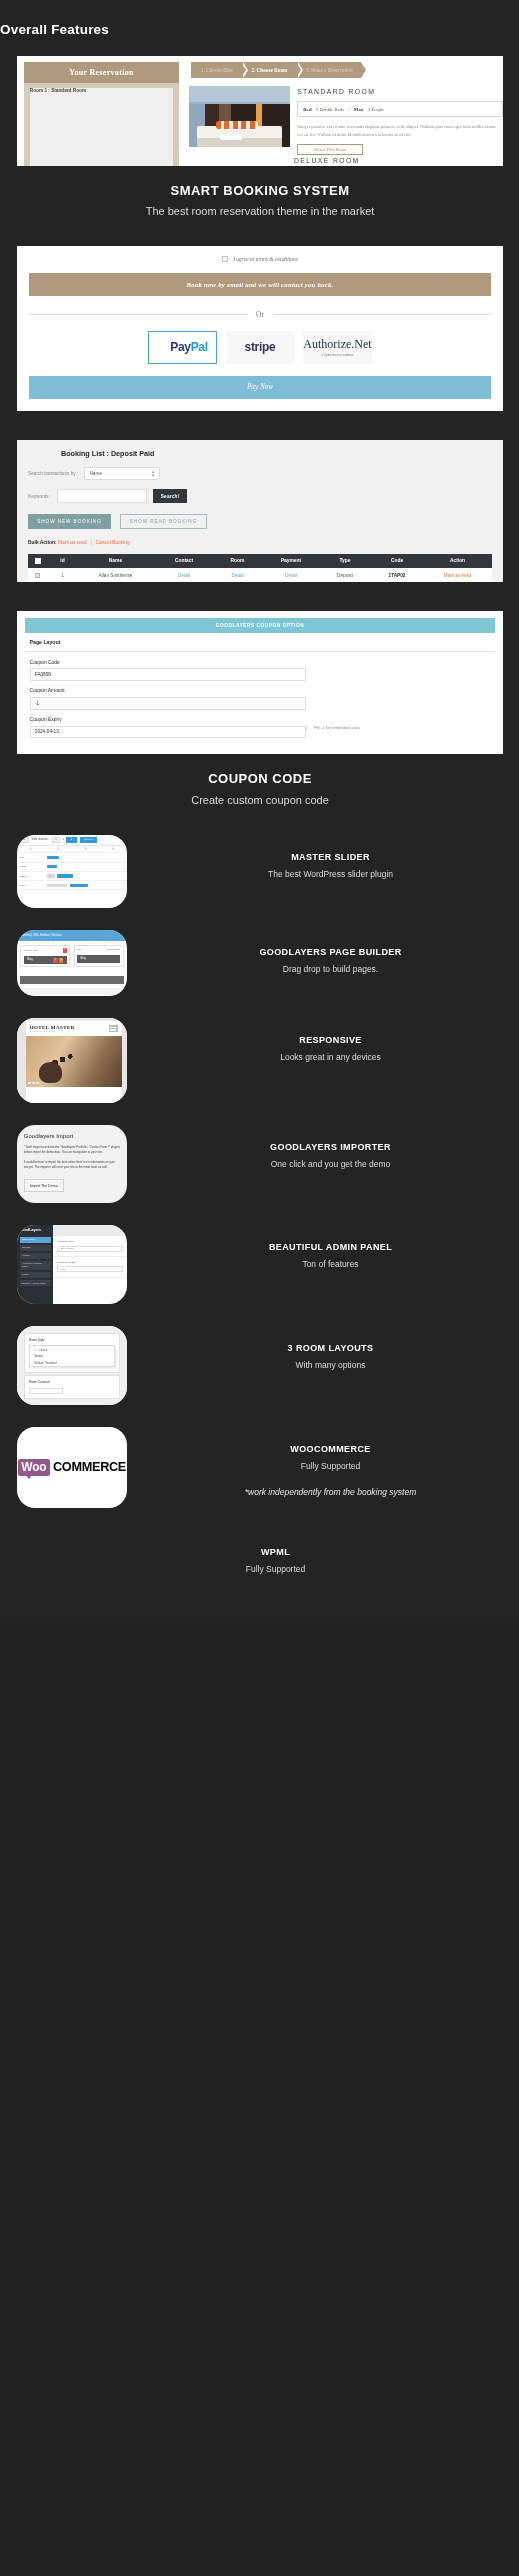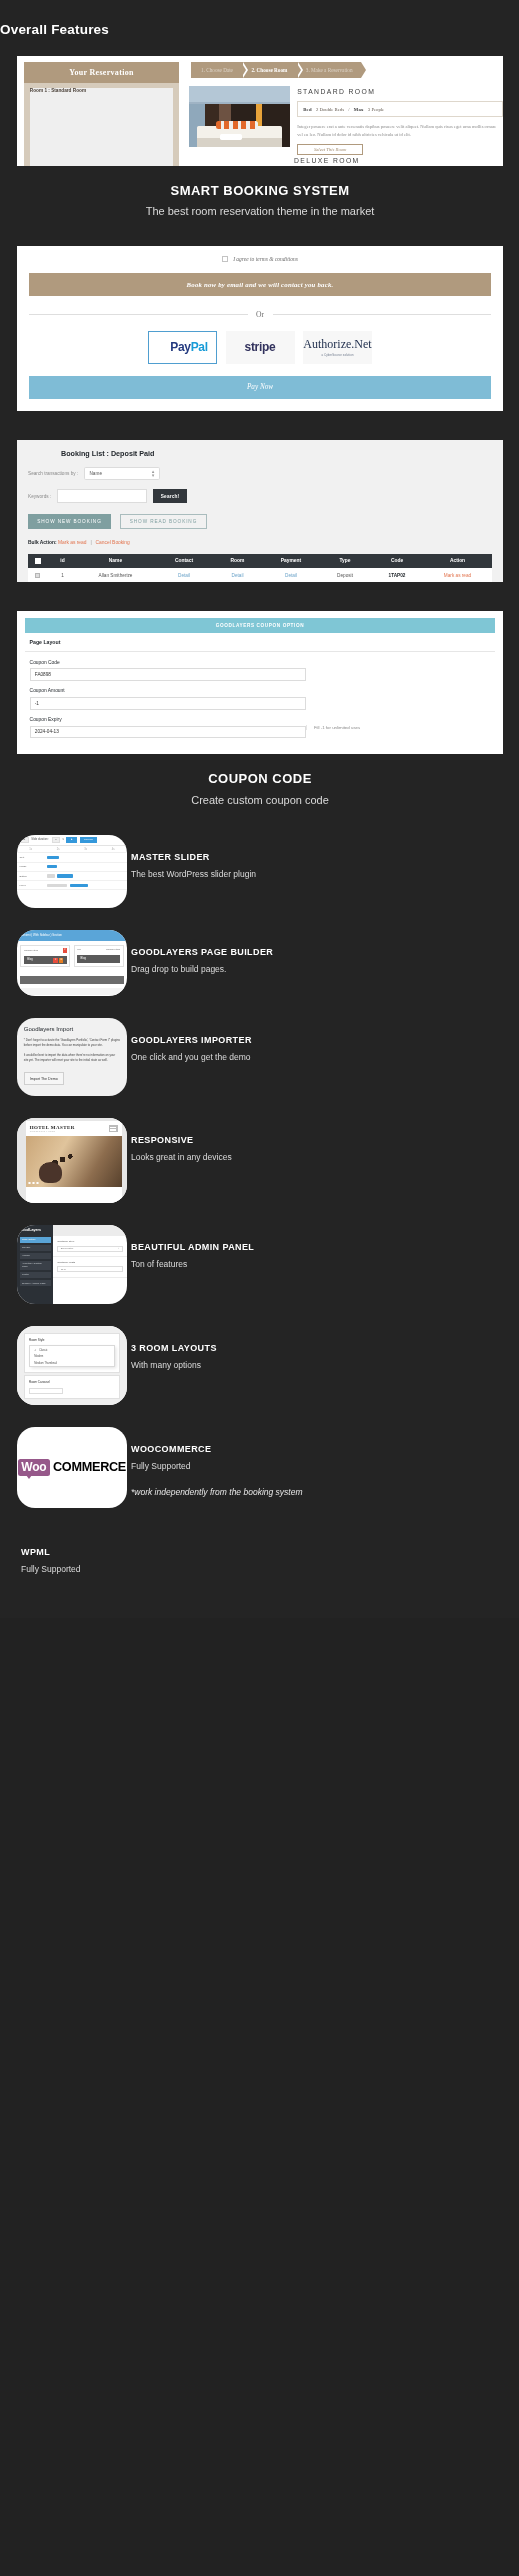--- a/index.html
+++ b/index.html
@@ -226,21 +226,21 @@
 
   
   .feat-row {
     display: flex; align-items: flex-start; padding: 0 17px; margin-bottom: 22px;
   }
   .feat-shot {
     width: 110px; flex: 0 0 110px; background:#fff; overflow:hidden;
     position: relative;
     border-radius: 18px;
   }
-  .feat-txt { flex:1; padding-left: 4px; padding-top: 17px;}
+  .feat-txt { flex:1; padding-left: 31px; text-align:center; padding-top: 17px;}
   .feat-txt .t { color:#fff; font-size: 9px; font-weight:bold; letter-spacing:0.4px;}
   .feat-txt .s { color:#dcdcdc; font-size: 8.5px; margin-top: 6.8px; }
   .feat-txt .note { color:#e7e7e7; font-size: 8.5px; font-style: italic; margin-top: 15px; line-height:1.5;}
 
   
   .ms { height: 73px; background:#fff; font-size:2.7px; color:#555; }
   .ms-top { display:flex; align-items:center; gap:2.5px; height: 11px; border-bottom:0.8px solid #e3e3e3; padding: 0 2.5px;}
   .ms-tab { background:#eee; border:0.8px solid #ddd; padding:0.8px 2.5px; font-size:2.5px;}
   .ms-blue { background:#3498db; color:#fff; padding: 1.7px 4.2px; font-size:2.5px; }
   .ms-ruler { display:flex; justify-content:space-around; border-bottom:0.8px solid #eee; padding:1.7px 0; color:#aaa;}
@@ -595,55 +595,55 @@
       </div>
     </div>
     <div class="feat-txt">
       <div class="t">GOODLAYERS PAGE BUILDER</div>
       <div class="s">Drag drop to build pages.</div>
     </div>
   </div>
 
   <div class="feat-row">
     <div class="feat-shot">
-      <div class="im">
-        <div class="im-t">Goodlayers Import</div>
-        <div class="im-p">* Don't forget to activate the 'Goodlayers Portfolio', 'Contact Form 7' plugins before import the demo data. You can manipulate to your site.</div>
-        <div class="im-p">It would be best to import the data when there're no information on your site yet. The importer will reset your site to the initial state as well.</div>
-        <span class="im-btn">Import The Demo</span>
-      </div>
-    </div>
-    <div class="feat-txt">
-      <div class="t">GOODLAYERS IMPORTER</div>
-      <div class="s">One click and you get the demo</div>
-    </div>
-  </div>
-
-  <div class="feat-row">
-    <div class="feat-shot">
       <div class="rs">
         <div class="rs-screen">
           <div class="rs-hd">
             <div class="rs-logo"><span>HOTEL MASTER</span><small>WORDPRESS THEME</small></div>
             <div class="rs-burger"></div>
           </div>
           <div class="rs-img">
             <div class="hair"></div>
             <div class="rs-dots">
               <span class="rs-dot"></span>
               <span class="rs-dot"></span>
               <span class="rs-dot"></span>
             </div>
           </div>
         </div>
       </div>
     </div>
     <div class="feat-txt">
       <div class="t">RESPONSIVE</div>
       <div class="s">Looks great in any devices</div>
+    </div>
+  </div>
+
+  <div class="feat-row">
+    <div class="feat-shot">
+      <div class="im">
+        <div class="im-t">Goodlayers Import</div>
+        <div class="im-p">* Don't forget to activate the 'Goodlayers Portfolio', 'Contact Form 7' plugins before import the demo data. You can manipulate to your site.</div>
+        <div class="im-p">It would be best to import the data when there're no information on your site yet. The importer will reset your site to the initial state as well.</div>
+        <span class="im-btn">Import The Demo</span>
+      </div>
+    </div>
+    <div class="feat-txt">
+      <div class="t">GOODLAYERS IMPORTER</div>
+      <div class="s">One click and you get the demo</div>
     </div>
   </div>
 
   <div class="feat-row">
     <div class="feat-shot">
       <div class="ap">
         <div class="ap-side">
           <div class="ap-logo">GoodLayers</div>
           <div class="ap-item on">Page Option</div>
           <div class="ap-item">Top Bar</div>

